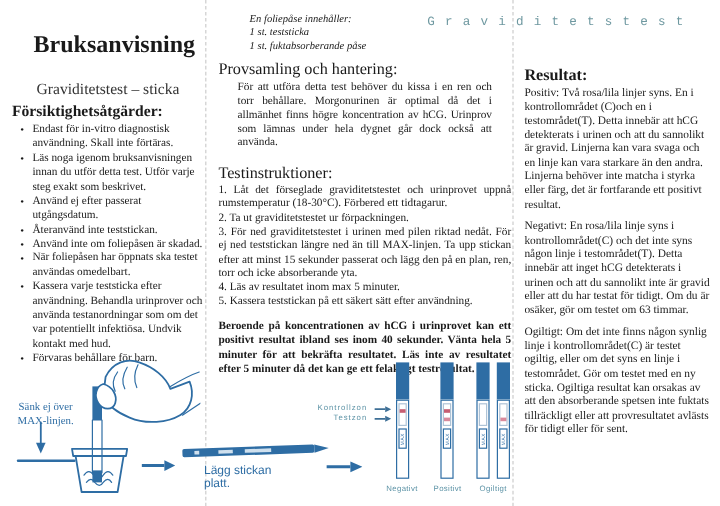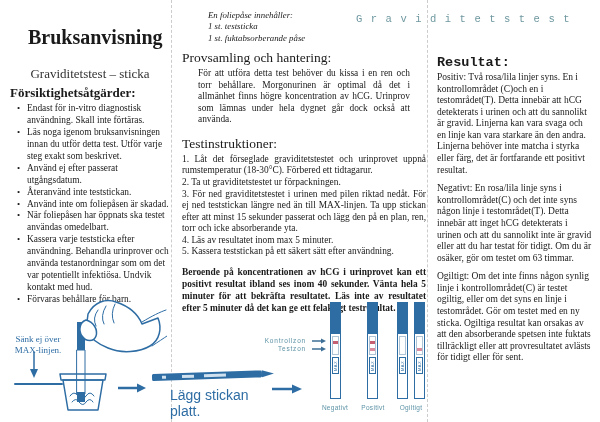--- a/index.html
+++ b/index.html
@@ -28,32 +28,32 @@
          font-family:Liberation Mono, monospace;font-size:10.5px;
          letter-spacing:8.5px;color:var(--brand-teal);}
   #mid{position:absolute;left:182px;top:50px;width:244px;}
   .mid-head{font-size:13.5px;font-weight:normal;margin:0 0 2px;}
   .mid-body{font-size:9.4px;line-height:1.23;text-align:justify;margin:0 16px 10px;}
   .steps .step{font-size:9.4px;line-height:1.23;text-align:justify;}
   #warning{font-weight:bold;font-size:9.4px;line-height:1.28;text-align:justify;margin-top:8px;}
 
   
   #right{position:absolute;left:437px;top:55px;width:157px;}
-  #results-heading{font-size:13.5px;font-weight:bold;margin:0 0 2px;font-family:Liberation Mono, monospace;}
+  #results-heading{font-size:13.5px;font-weight:bold;margin:0 0 2px;}
   .res-para{font-size:9.5px;line-height:1.22;margin:0 0 7px;}
 
   
   svg{position:absolute;}
   #dip-svg{left:2px;top:292px;}
   #dip-caption{position:absolute;left:8px;top:334px;width:60px;text-align:center;
     color:var(--diagram-blue);font-family:Liberation Serif, serif;font-size:9px;line-height:1.22;}
   #arrow1{left:118px;top:382px;color:var(--diagram-blue);}
   #flat-svg{left:148px;top:364px;}
   #flat-caption{position:absolute;left:170px;top:387px;width:80px;
-    color:var(--diagram-blue);font-family:"Liberation Sans",sans-serif;font-size:14px;}
+    color:var(--diagram-blue);font-family:"Liberation Sans",sans-serif;font-size:10px;}
   #arrow2{left:272px;top:383px;color:var(--diagram-blue);}
   .zone-label{position:absolute;width:66px;text-align:right;
     font-family:"Liberation Sans",sans-serif;font-size:6.5px;letter-spacing:0.8px;color:var(--zone-teal);}
   #zone-control{left:240px;top:337px;} #zone-test{left:240px;top:345px;}
   .zone-arrow{color:#3e6f96;}
   #zone-arrow-c{left:312px;top:338px;} #zone-arrow-t{left:312px;top:346px;}
 
   #sticks{position:absolute;left:0;top:0;width:600px;height:422px;pointer-events:none;}
   .stick{position:absolute;top:302px;width:11px;height:98px;}
   #sticks .stick:nth-child(1){left:330px;}

